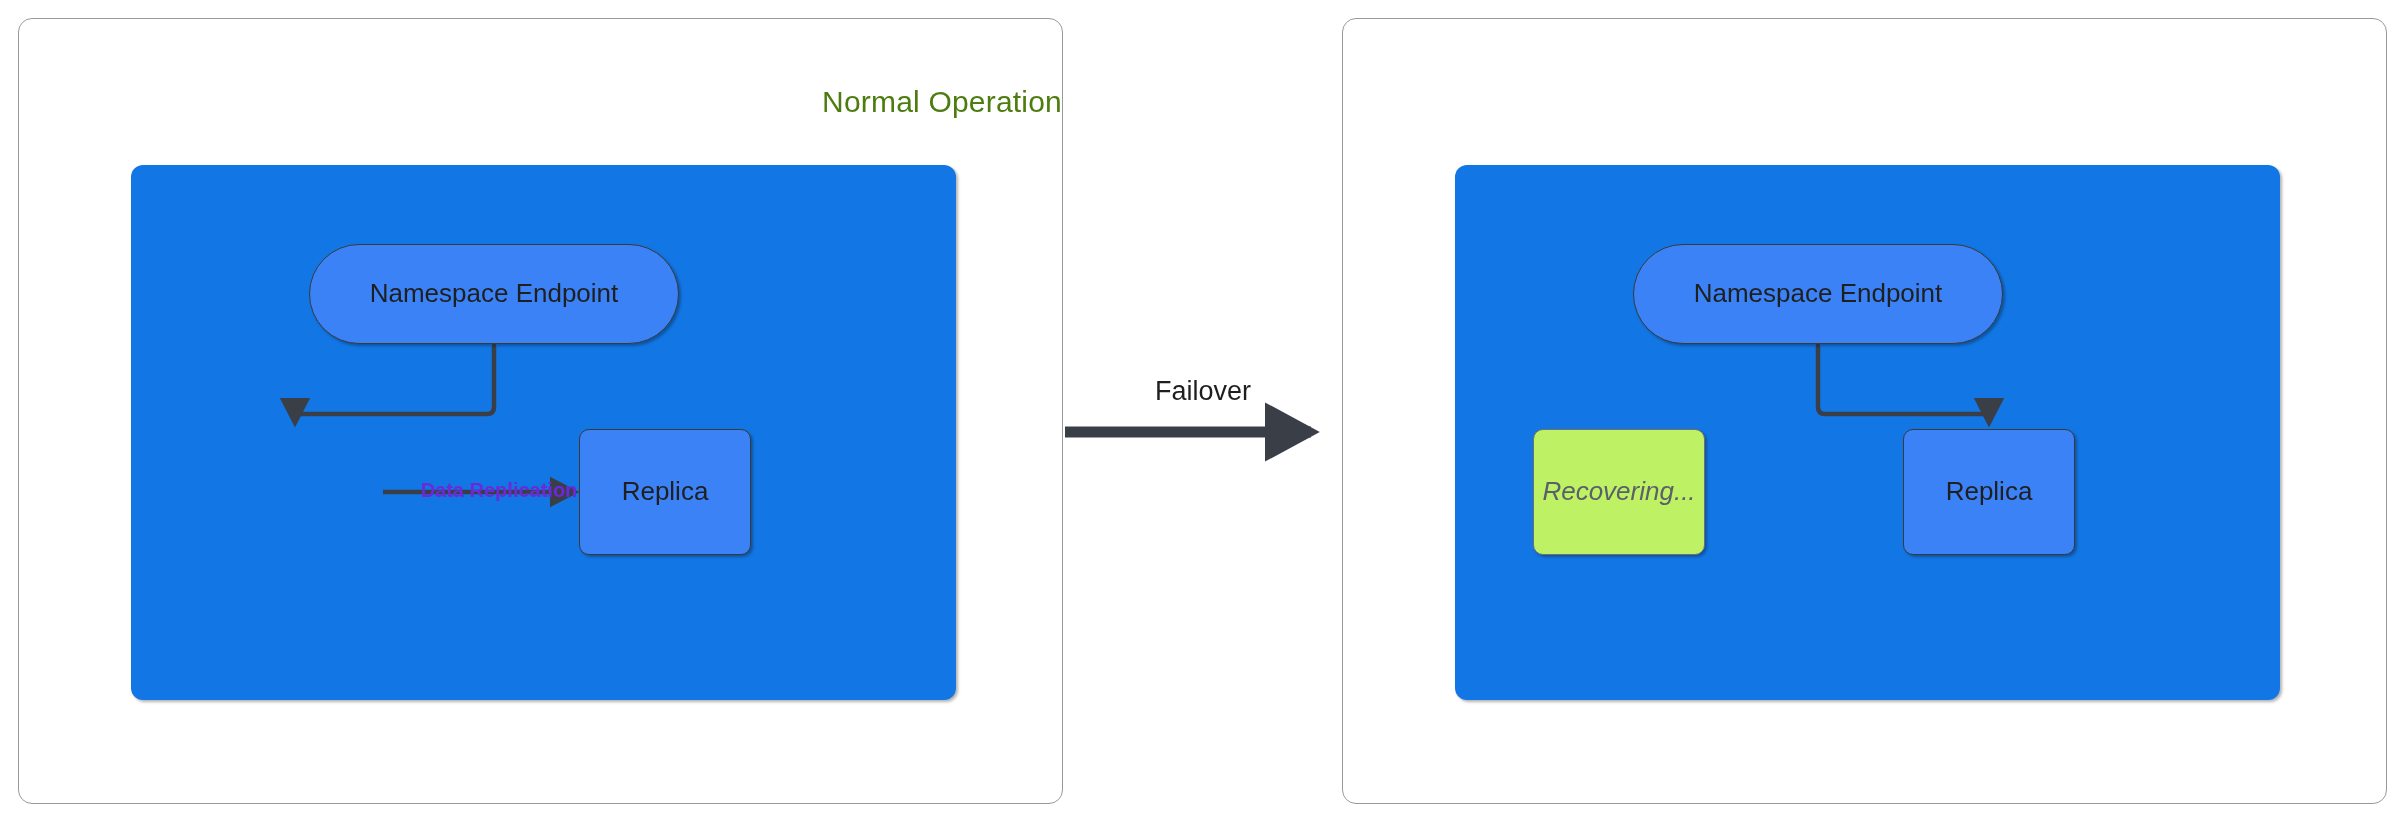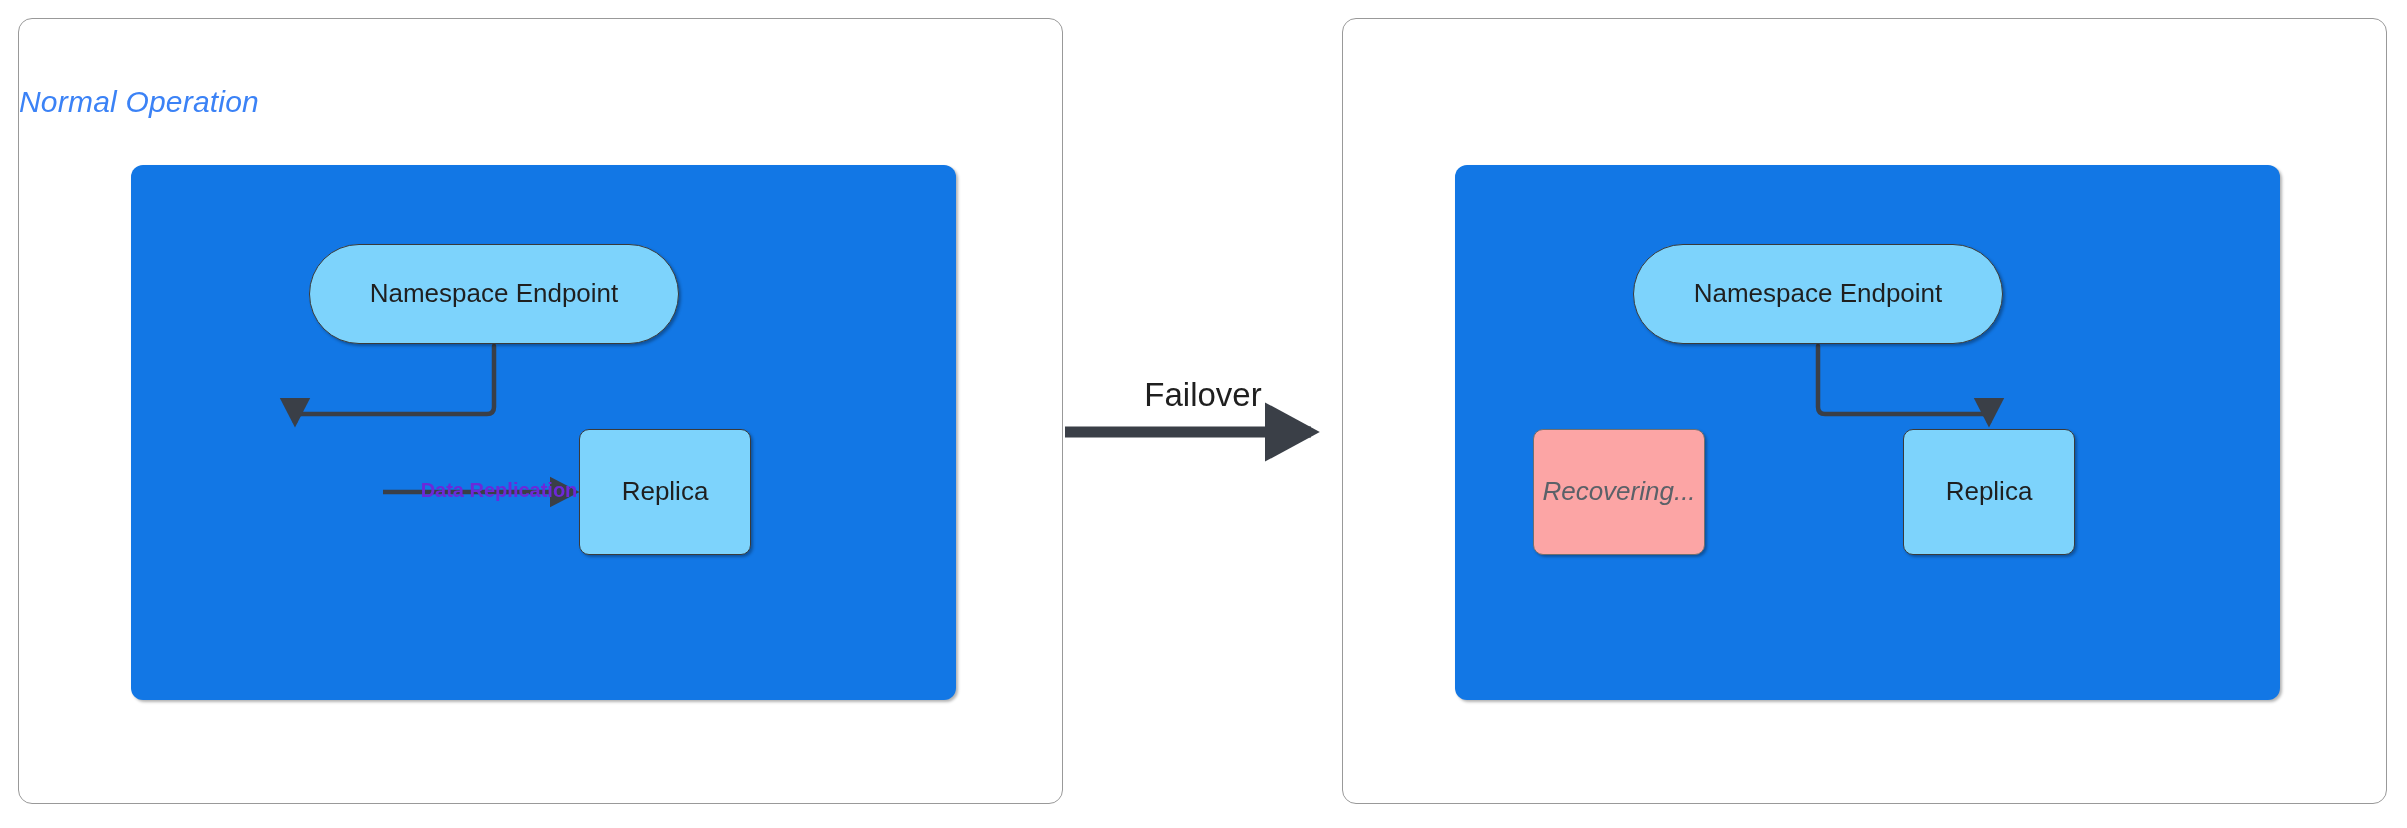--- a/index.html
+++ b/index.html
@@ -28,24 +28,23 @@
     background: #ffffff;
   }
   #panel-left  { left: 18px;   top: 18px; width: 1045px; height: 786px; }
   #panel-right { left: 1342px; top: 18px; width: 1045px; height: 786px; }
 
   .panel-title {
     position: absolute;
     top: 68px;
     left: 0;
     width: 100%;
-    text-align: left;
+    text-align: right;
     font-size: 30px;
-    font-style: italic;
-    color: #3b82f6;
+    color: #4d7c0f;
     letter-spacing: 0.2px;
     line-height: 1;
   }
 
   
   .blue-box {
     position: absolute;
     box-sizing: border-box;
     background: #1277E5;
     border-radius: 12px;
@@ -55,35 +54,35 @@
   #blue-right { left: 112px; top: 146px; width: 825px; height: 535px; }
 
   
   .node {
     position: absolute;
     box-sizing: border-box;
     display: flex;
     align-items: center;
     justify-content: center;
     text-align: center;
-    background: #7dd3fc;
+    background: #3b82f6;
     border: 1.8px solid #3a3a3a;
     color: #1f1f1f;
     font-size: 26px;
     line-height: 1.22;
     box-shadow: 2px 2px 3px rgba(0,0,0,0.30);
   }
   .node.pill {
     border-radius: 999px;
   }
   .node.rect {
     border-radius: 10px;
   }
   .node.dim {
-    background: #fca5a5;
+    background: #bef264;
     border-color: #6f6f6f;
     color: #5b6168;
     font-style: italic;
   }
 
   
   #node-endpoint-left {
     left: 290px; top: 225px; width: 370px; height: 100px;
   }
   #node-primary-left {
@@ -136,21 +135,21 @@
     top: 370px;
     width: 280px;
     height: 120px;
   }
   #failover-label {
     position: absolute;
     left: 0;
     top: 8px;
     width: 100%;
     text-align: center;
-    font-size: 33px;
+    font-size: 27px;
     color: #1f1f1f;
     line-height: 1;
   }
   #failover-arrow-svg {
     position: absolute;
     left: 0;
     top: 42px;
     width: 280px;
     height: 40px;
     overflow: visible;

